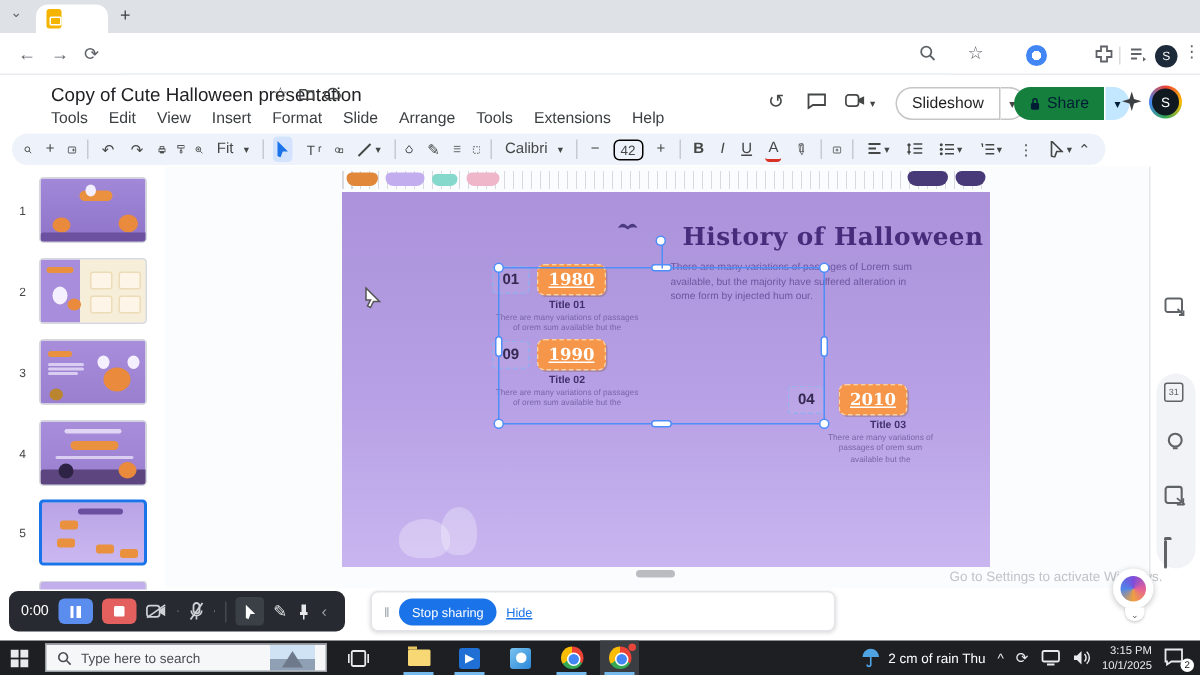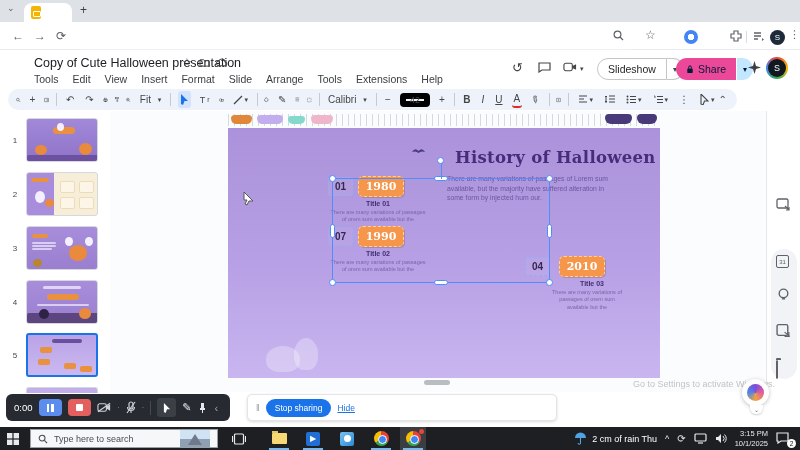--- a/index.html
+++ b/index.html
@@ -24,50 +24,50 @@
   .s-avatar { width:15px; height:15px; border-radius:50%; background:#1d2a3a; color:#fff; font-size:8px; display:flex; align-items:center; justify-content:center; }
 
   
   .appheader { left:0; top:50px; width:800px; height:38px; background:#fff; }
   .slides-logo { width:17px; height:22px; background:#f4b400; border-radius:3px; position:relative; }
   .slides-logo::after { content:""; position:absolute; left:3px; top:9px; width:11px; height:7px; border:1.5px solid #fff; border-radius:1px; }
   .doctitle { font-size:12.5px; color:#202124; }
   .menus { display:flex; gap:14px; font-size:10.5px; color:#3c4043; }
   .pillbtn { border:1px solid #c4c7c5; border-radius:14px 0 0 14px; background:#fff; height:22px; display:flex; align-items:center; padding:0 10px; font-size:10.5px; color:#1f1f1f; }
   .pillbtn-arrow { border:1px solid #c4c7c5; border-left:none; border-radius:0 14px 14px 0; height:22px; display:flex; align-items:center; padding:0 6px; font-size:8px; color:#444746; }
-  .sharebtn { background:#ec4899; border-radius:14px 0 0 14px; height:22px; display:flex; align-items:center; gap:4px; padding:0 10px; font-size:10.5px; color:#001d35; }
+  .sharebtn { background:#15803d; border-radius:14px 0 0 14px; height:22px; display:flex; align-items:center; gap:4px; padding:0 10px; font-size:10.5px; color:#001d35; }
   .sharearrow { background:#c2e7ff; border-radius:0 14px 14px 0; height:22px; display:flex; align-items:center; padding:0 6px; font-size:8px; color:#001d35; margin-left:1px; }
   .avatar-ring { width:22px; height:22px; border-radius:50%; background:conic-gradient(#ea4335,#fbbc04,#34a853,#4285f4,#ea4335); display:flex; align-items:center; justify-content:center; }
   .avatar-core { width:18px; height:18px; border-radius:50%; background:#101820; color:#fff; font-size:9px; display:flex; align-items:center; justify-content:center; }
 
   
   .toolbar { left:8px; top:89px; width:729px; height:21px; background:#eef3fb; border-radius:11px; display:flex; align-items:center; padding:0 8px; gap:7px; font-size:10px; color:#444746; }
   .tsep { width:1px; height:13px; background:#c6cbd1; }
   .tbtn { display:flex; align-items:center; gap:2px; height:17px; padding:0 2px; border-radius:3px; }
   .tbtn.sel { background:#d3e3fd; }
-  .fsize { border:6px solid #000000; border-radius:4px; font-size:9px; padding:0 4px; height:14px; display:flex; align-items:center; }
+  .fsize { border:1px solid #000000; border-radius:4px; font-size:9px; padding:0 4px; height:14px; display:flex; align-items:center; }
   .caret { font-size:7px; color:#444746; }
 
   
   .workspace { left:0; top:111px; width:800px; height:281px; background:#fbfcfe; }
   .filmstrip { left:0; top:111px; width:110px; height:281px; background:#fff; }
   .thumbnum { width:14px; font-size:8px; color:#444746; text-align:center; }
   .thumb { width:72px; height:44px; border:1px solid #d5d8dc; border-radius:3px; overflow:hidden; position:relative; background:#a98fdb; }
   .thumb.sel { border:2px solid #1a73e8; }
   .dot { position:absolute; border-radius:50%; }
   .minibar { position:absolute; border-radius:2px; }
   .ruler { left:228px; top:114px; width:432px; height:12px; background:repeating-linear-gradient(90deg,#cdd1d6 0 1px,transparent 1px 6px); opacity:.8; }
   .blob { position:absolute; border-radius:4px 4px 6px 6px; }
 
   
   .slide { left:228px; top:128px; width:432px; height:250px; background:linear-gradient(180deg,#ab92da 0%,#b7a0e5 55%,#c9b6f0 100%); overflow:hidden; }
   .slide-title { font-family:"DejaVu Serif",serif; font-weight:bold; font-size:16.5px; color:#482c7c; letter-spacing:.3px; }
   .slide-intro { font-size:6.8px; line-height:1.4; color:#6b579f; width:170px; }
   .numbox { width:25px; height:19px; border:1px dashed #8fb0f2; border-radius:3px; color:#33284f; font-weight:bold; font-size:10px; display:flex; align-items:center; justify-content:center; background:rgba(255,255,255,.06); }
-  .yearbadge { min-width:46px; height:21px; background:#f5964a; border:1px dashed #fcd3a4; border-radius:5px; color:#fff; font-family:"DejaVu Serif",serif; font-weight:bold; font-size:11px; display:flex; align-items:center; justify-content:center; box-shadow:1px 1px 0 rgba(120,70,20,.25); }
+  .yearbadge { min-width:46px; height:21px; background:#f5964a; border:1px dashed #fcd3a4; border-radius:5px; color:#fff; font-family:"DejaVu Serif",serif; font-weight:bold; font-size:11px; display:flex; align-items:center; justify-content:center; box-shadow:1px 1px 0 rgba(120,70,20,.25);text-decoration:underline; }
   .ttitle { font-size:7px; font-weight:bold; color:#42306e; text-align:center; margin-top:3px; }
   .tbody { font-size:5.5px; line-height:1.35; color:#7a66a8; text-align:center; margin-top:2px; }
   .titem { position:absolute; width:100px; }
   .sel-rect { position:absolute; left:104px; top:50px; width:218px; height:105px; border:1px solid #4f8df9; }
   .handle { position:absolute; background:#fff; border:1.5px solid #4f8df9; border-radius:50%; width:7px; height:7px; }
   .hpill { position:absolute; background:#fff; border:1.5px solid #4f8df9; border-radius:3px; }
   .pumpkin-ghost { position:absolute; background:rgba(255,255,255,.28); border-radius:50% 50% 40% 40%; }
 
   
   .sidepanel { left:766px; top:111px; width:34px; height:281px; background:#fff; border-left:1px solid #e5e7eb; }
@@ -399,21 +399,21 @@
   <div class="titem" style="left:100px;top:48px">
     <div class="row" style="gap:5px">
       <span class="numbox">01</span>
       <span class="yearbadge">1980</span>
     </div>
     <div class="ttitle">Title 01</div>
     <div class="tbody">There are many variations of passages of orem sum available but the</div>
   </div>
   <div class="titem" style="left:100px;top:98px">
     <div class="row" style="gap:5px">
-      <span class="numbox">07</span>
+      <span class="numbox">09</span>
       <span class="yearbadge">1990</span>
     </div>
     <div class="ttitle">Title 02</div>
     <div class="tbody">There are many variations of passages of orem sum available but the</div>
   </div>
   <div class="titem" style="left:297px;top:128px">
     <div class="row" style="gap:9px">
       <span class="numbox">04</span>
       <span class="yearbadge">2010</span>
     </div>

